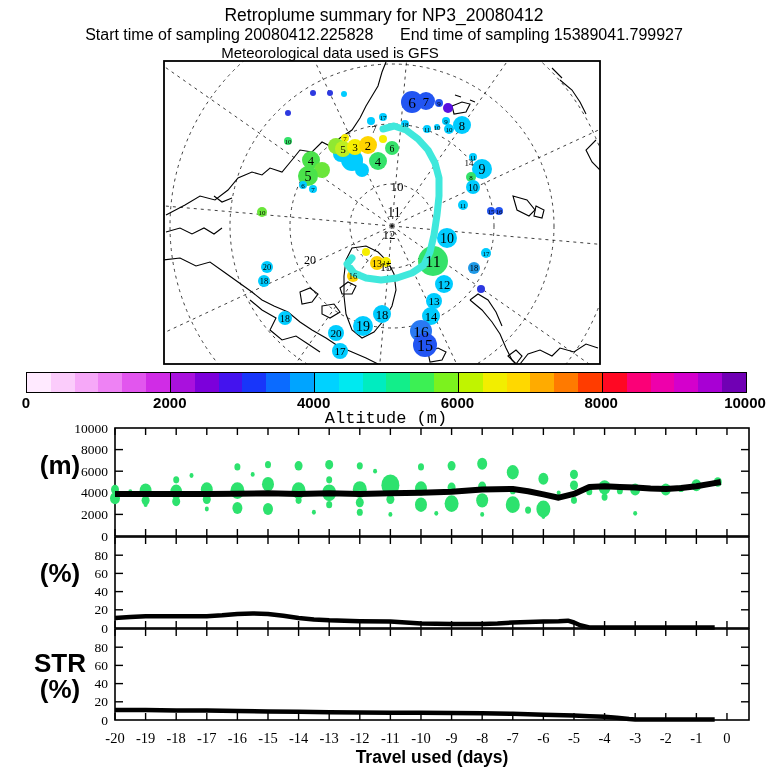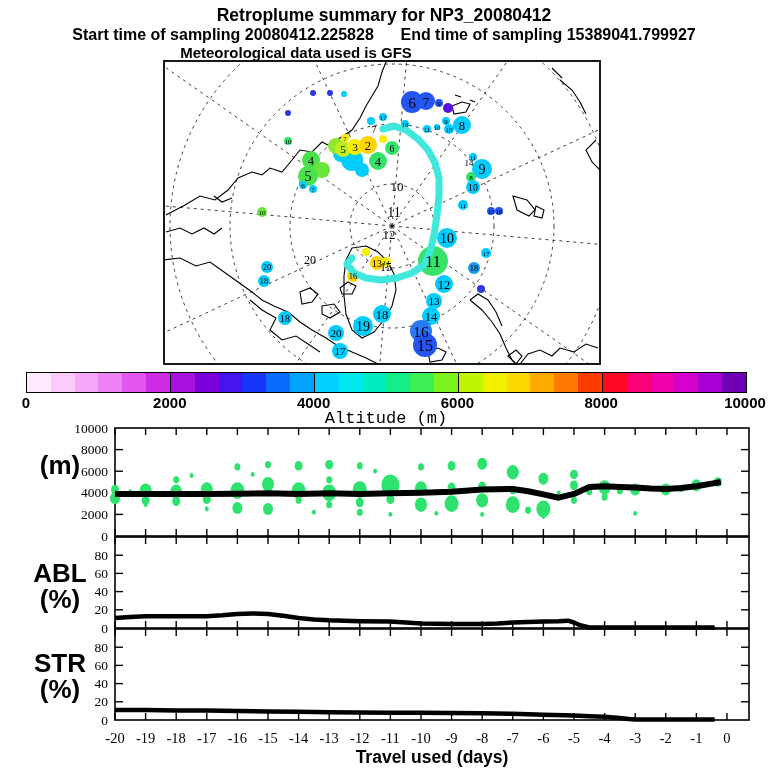--- a/index.html
+++ b/index.html
@@ -1,22 +1,22 @@
 <!DOCTYPE html>
 <html><head>
 <meta charset="utf-8">
 <style>
   html,body{margin:0;padding:0;background:#fff;}
   body{width:768px;height:768px;position:relative;overflow:hidden;
        font-family:"Liberation Sans",sans-serif;color:#000;}
   .abs{position:absolute;}
-  .ttl{font-weight:bold;white-space:pre;transform:translateX(-50%);}
+  .ttl{font-weight:normal;white-space:pre;transform:translateX(-50%);}
   #title1{left:384px;top:5px;font-size:17.5px;}
   #title2{left:384px;top:26px;font-size:16px;}
-  #title3{left:296px;top:44px;font-size:15px;}
+  #title3{left:330px;top:44px;font-size:15px;}
   #colorbar{left:26px;top:372px;width:719px;height:19px;border:1.6px solid #000;
             display:flex;box-sizing:content-box;}
   #colorbar .cell{flex:1 1 0;}
   #colorbar .cell.sep{border-left:1.6px solid #000;}
   #cbarlabels{left:26px;top:394px;width:719px;height:16px;}
   #cbarlabels span{position:absolute;transform:translateX(-50%);
                    font-weight:bold;font-size:15px;}
   #cbartitle{left:386px;top:409px;transform:translateX(-50%);
              font-family:Liberation Mono, monospace;font-size:17px;}
   .sideLabel{width:96px;left:12px;text-align:center;font-weight:bold;
@@ -509,20 +509,19 @@
     <text x="635.1737451737451" y="743" text-anchor="middle" font-size="14.5">-3</text>
     <text x="665.7722007722008" y="743" text-anchor="middle" font-size="14.5">-2</text>
     <text x="696.3706563706564" y="743" text-anchor="middle" font-size="14.5">-1</text>
     <text x="726.969111969112" y="743" text-anchor="middle" font-size="14.5">0</text>
   </svg>
 
 <div class="abs sideLabel" style="top:452px;">
     <div>(m)</div>
 </div>
 <div class="abs sideLabel" style="top:560px;">
-  <div>ABL</div>
     <div>(%)</div>
 </div>
 <div class="abs sideLabel" style="top:650px;">
   <div>STR</div>
     <div>(%)</div>
 </div>
 <div class="abs ttl" id="xtitle">Travel used (days)</div>
 
 </body></html>

